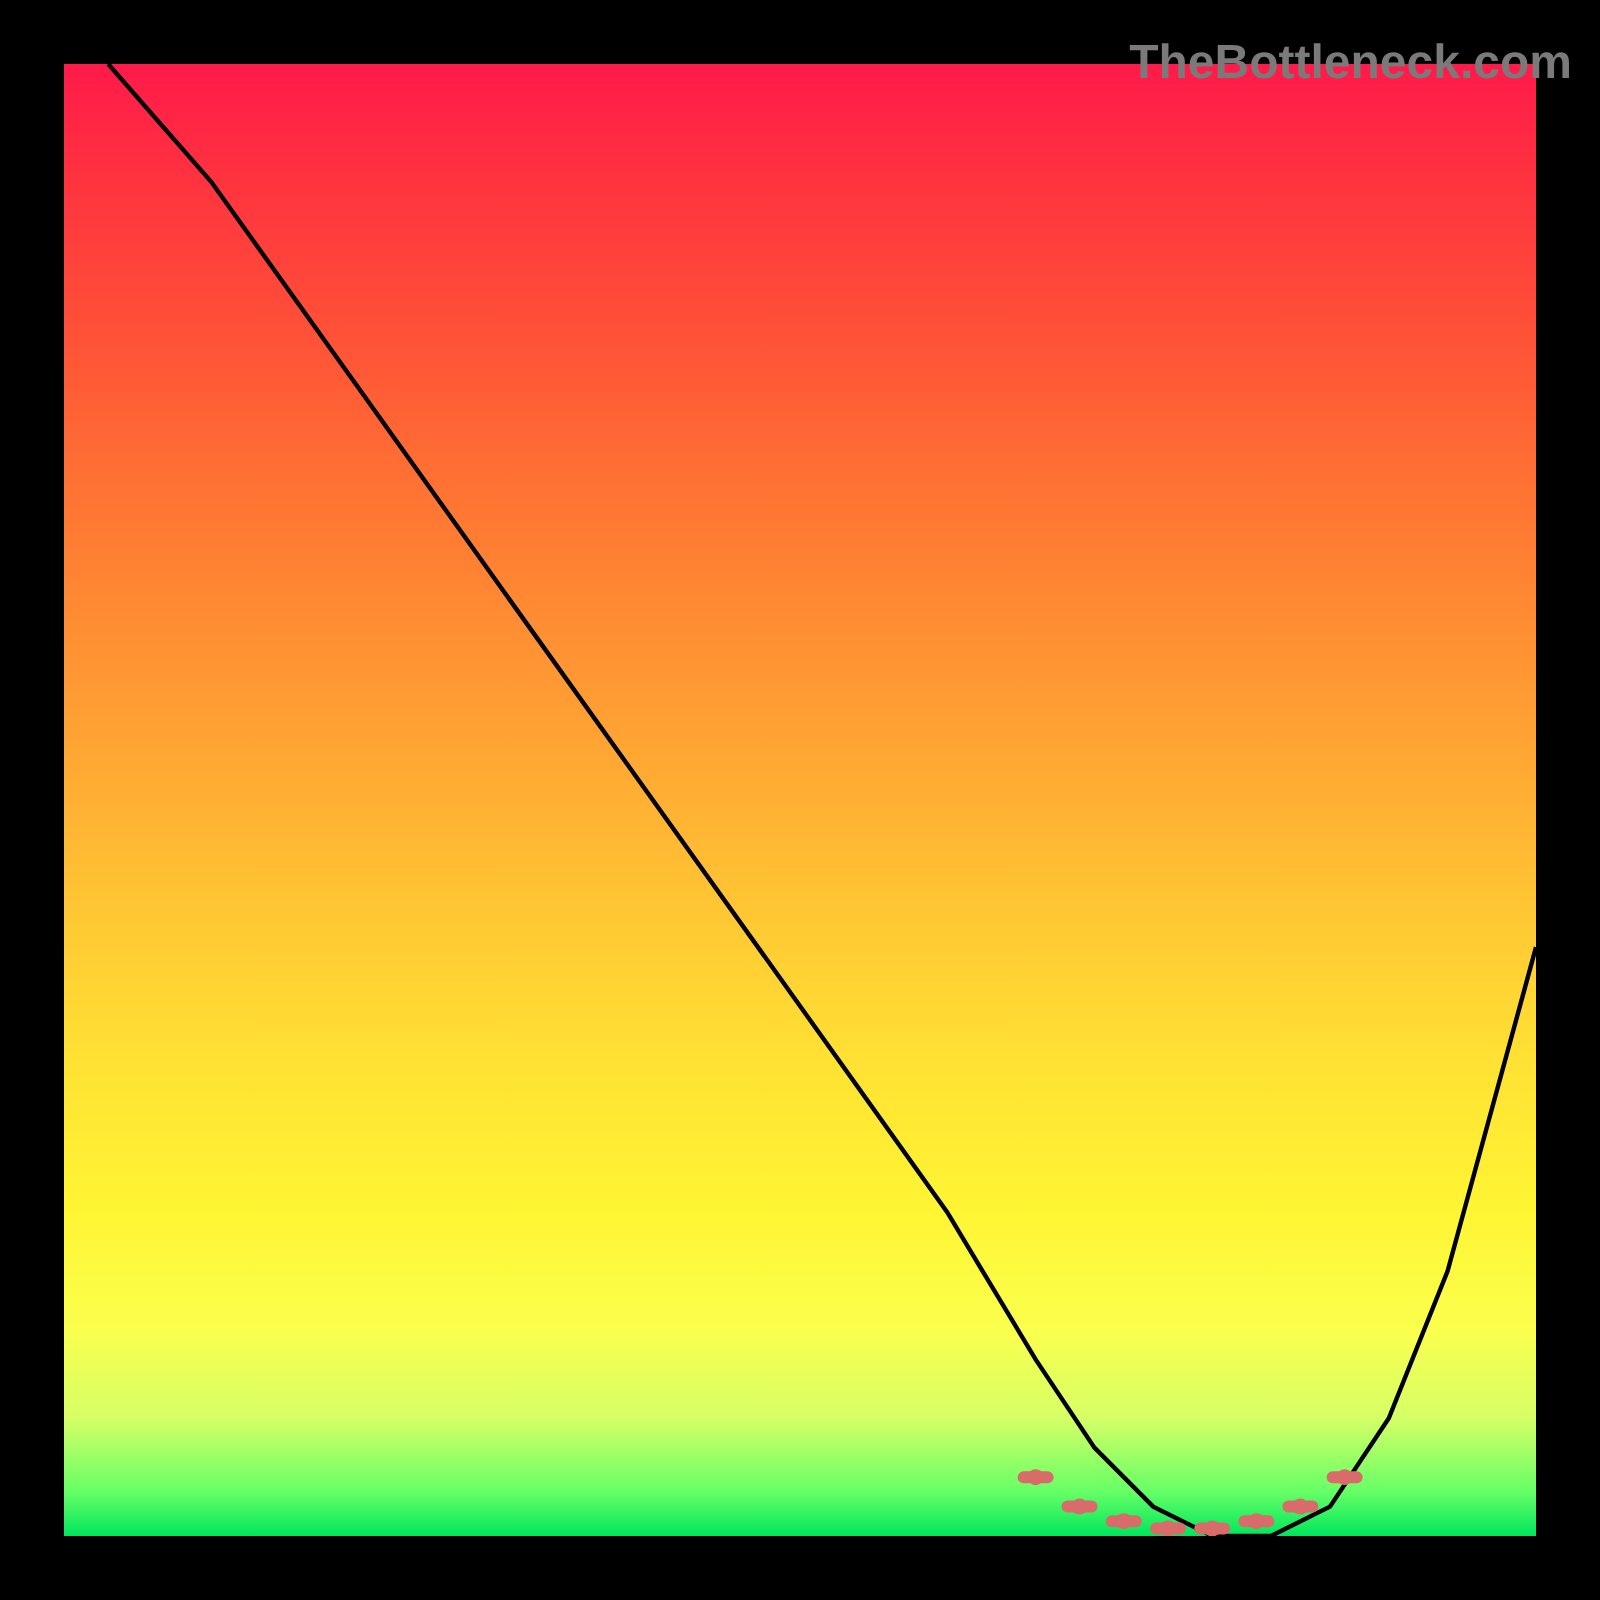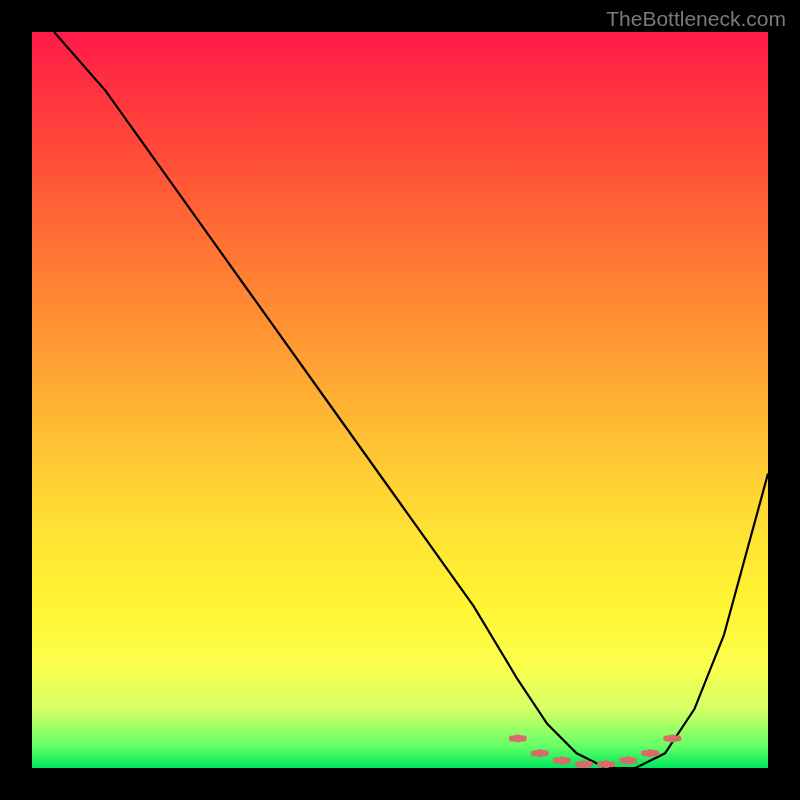--- a/index.html
+++ b/index.html
@@ -6,25 +6,25 @@
     margin: 0;
     padding: 0;
     width: 800px;
     height: 800px;
     background: #000;
     position: relative;
     font-family: Arial, sans-serif;
   }
   .watermark {
     position: absolute;
-    top: 7px;
+    top: 18px;
     right: 14px;
     color: #7a7a7a;
-    font-size: 21px;
-    font-weight: 400;
+    font-size: 24px;
+    font-weight: 700;
     z-index: 10;
   }
   .plot-area {
     position: absolute;
     left: 32px;
     top: 32px;
     width: 736px;
     height: 736px;
     overflow: hidden;
   }

